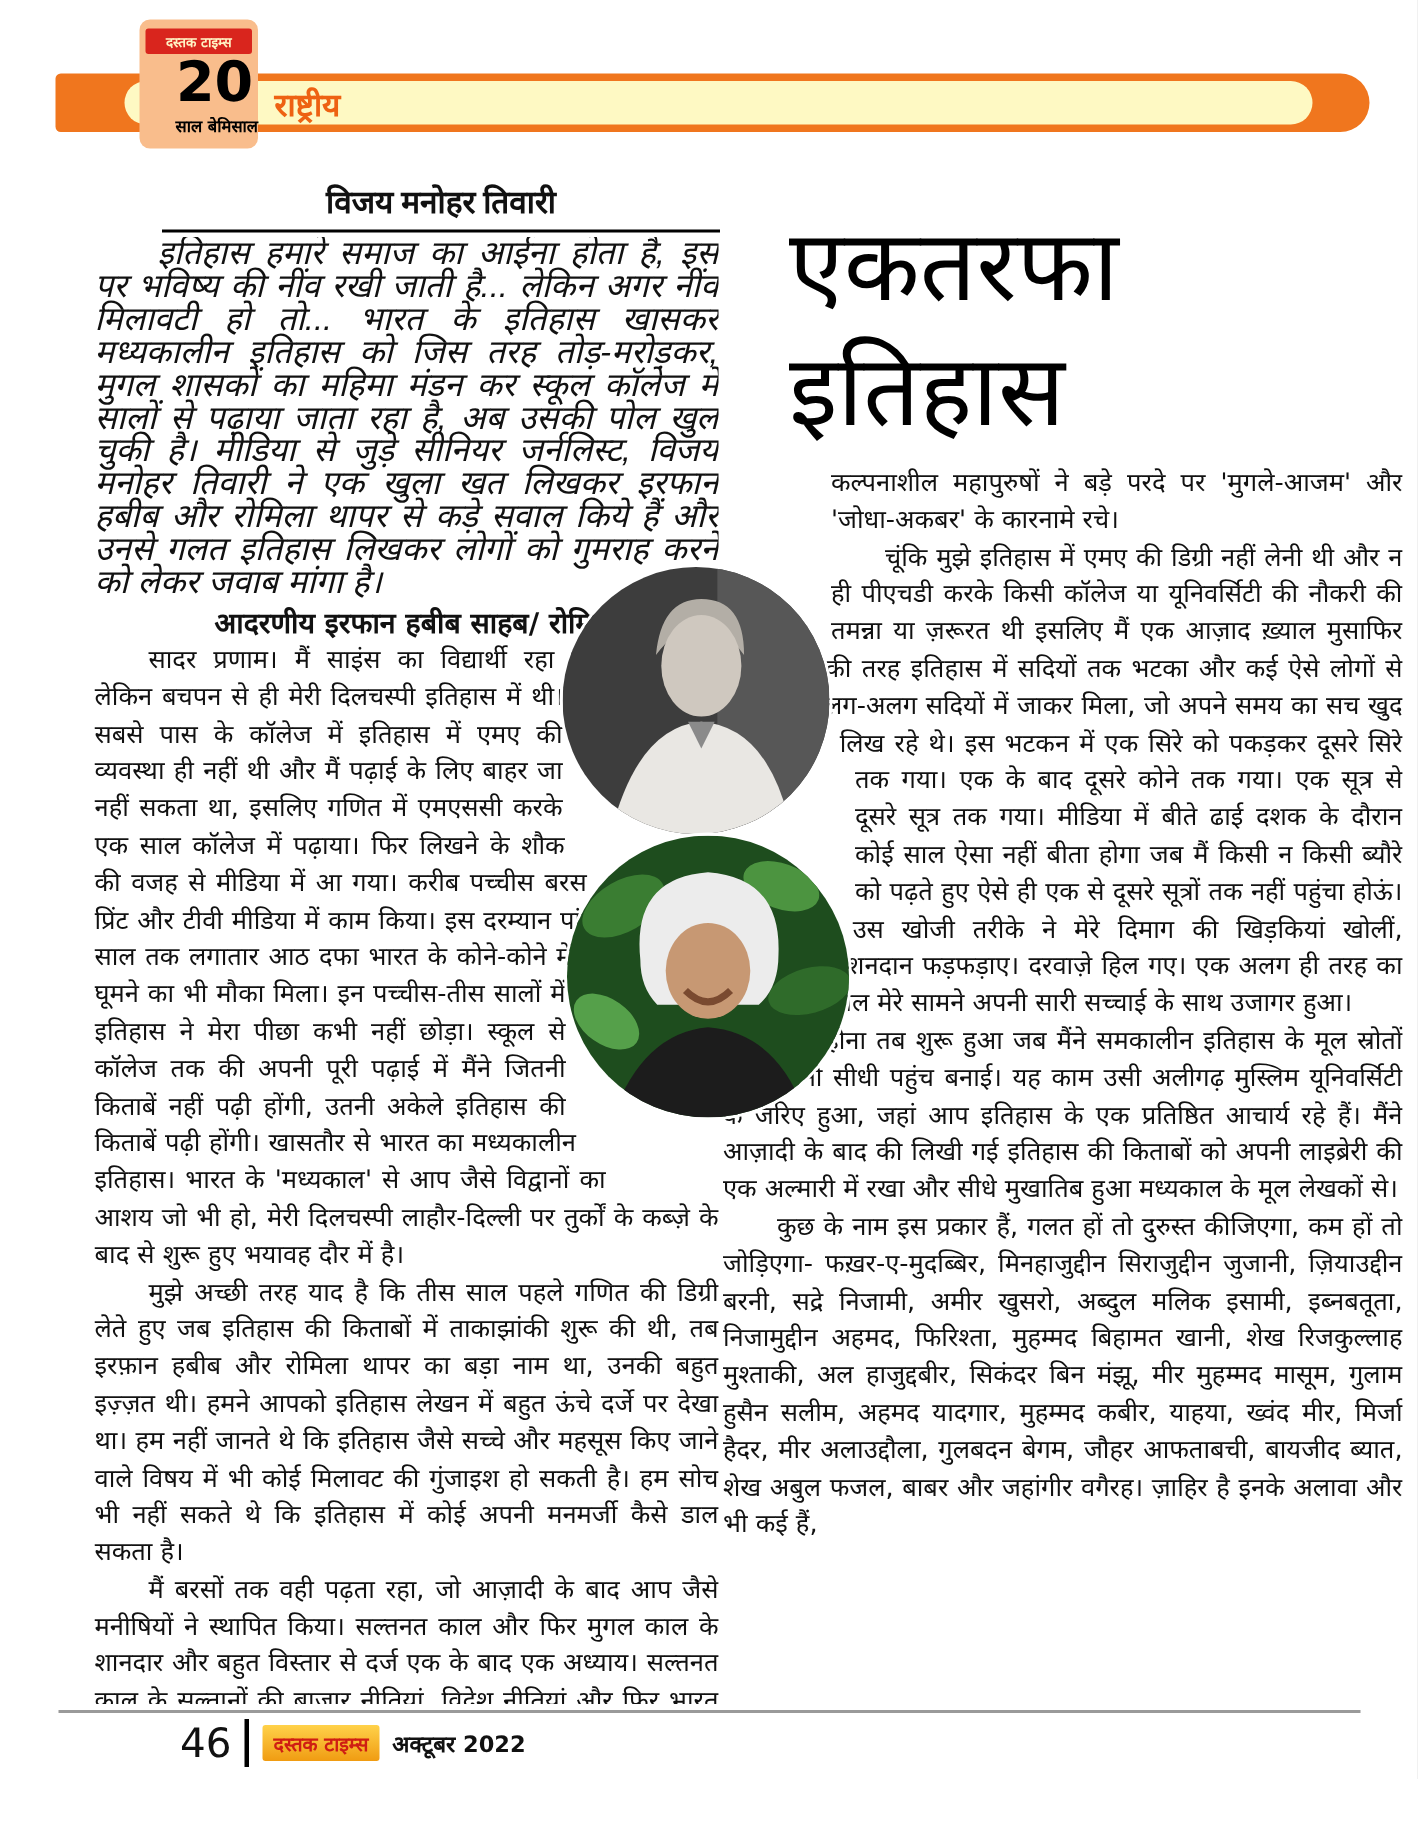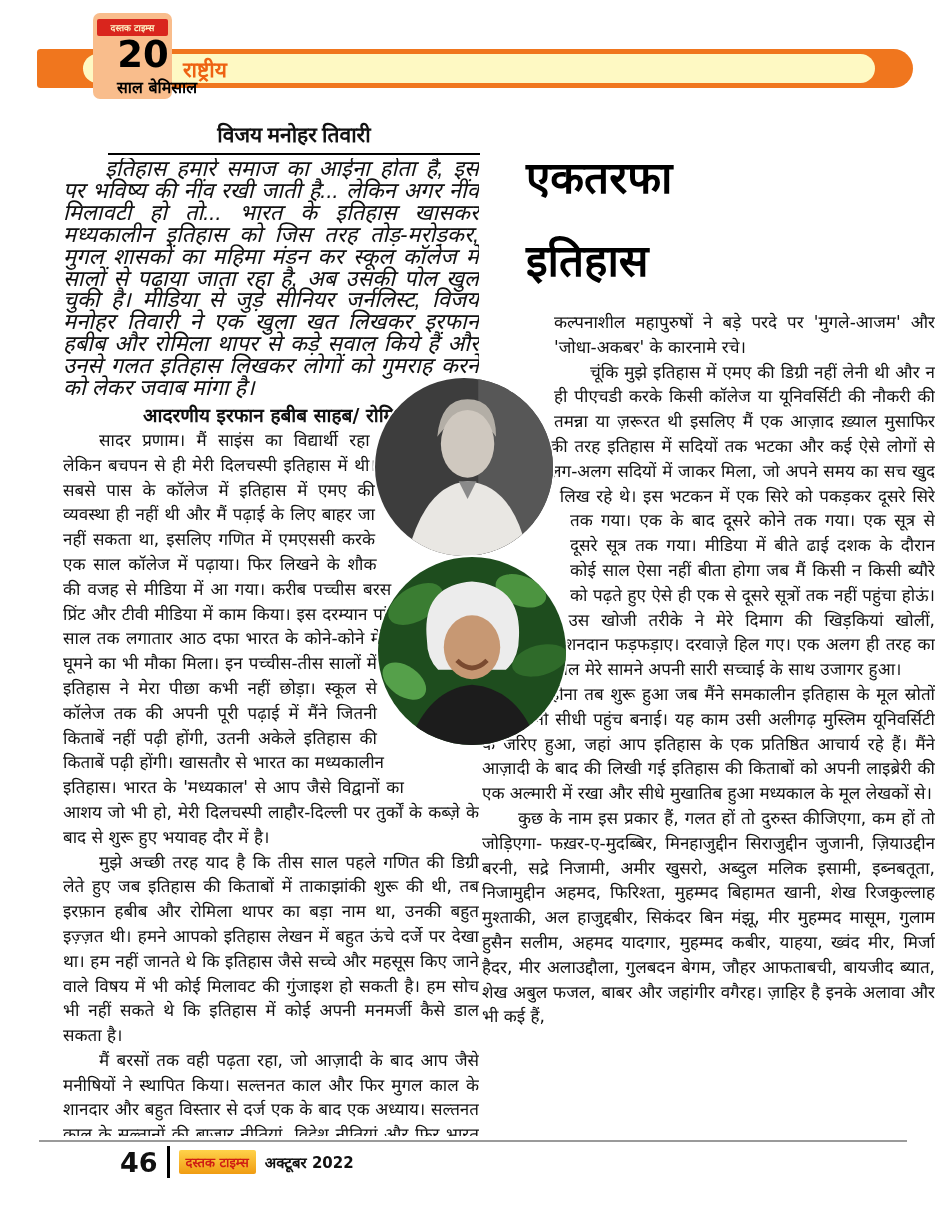--- a/index.html
+++ b/index.html
@@ -10,58 +10,58 @@
   .orange-bar{position:absolute;left:37px;top:49px;width:876px;height:39px;
               background:#f0761e;border-radius:4px 22px 22px 4px;}
   .section-pill{position:absolute;left:46px;top:5px;width:792px;height:29px;background:#fef9c3;
                 border-radius:999px;display:flex;align-items:center;}
   .section-label{margin-left:100px;color:#ee6212;font-weight:bold;font-size:21px;}
   .logo-box{position:absolute;left:93px;top:13px;width:79px;height:86px;background:#f9bd8c;
             border-radius:7px;text-align:center;z-index:3;}
   .logo-banner{margin:6px 4px 0;background:#d9251d;color:#fff3c4;font-size:9px;font-weight:bold;
                padding:2px 0;border-radius:2px;white-space:nowrap;overflow:hidden;}
   .logo-years{font-size:37px;font-weight:900;color:#000;line-height:1.05;padding-left:21px;}
-  .logo-tagline{font-size:16px;font-weight:bold;color:#000;margin-top:1px;white-space:nowrap;margin-left:24px;}
+  .logo-tagline{font-size:11px;font-weight:bold;color:#000;margin-top:1px;white-space:nowrap;margin-left:24px;}
 
   
   .byline-wrap{position:absolute;left:108px;top:120px;width:372px;text-align:center;
                border-bottom:2px solid #000;padding-bottom:5px;font-size:21px;font-weight:bold;font-family:Liberation Serif, serif;}
 
   
   .col-left{position:absolute;left:63px;top:158px;width:416px;height:978px;overflow:hidden;
             text-align:justify;}
   .intro{font-family:Liberation Sans, sans-serif;font-style:italic;
          font-size:22px;line-height:21.9px;text-indent:42px;margin:0;}
   .salutation{font-weight:bold;font-size:19px;margin:3px 0 0;text-indent:80px;text-align:left;
               white-space:nowrap;overflow:hidden;}
   .para{font-size:17px;line-height:24.8px;margin:0;}
   .indent{text-indent:36px;}
 
   .col-right{position:absolute;left:482px;top:136px;width:453px;height:1000px;overflow:hidden;
              text-align:justify;}
-  .headline{margin:0 0 8px 0;padding-left:44px;font-size:44px;line-height:83px;font-weight:700;
+  .headline{margin:0 0 8px 0;padding-left:44px;font-size:66px;line-height:83px;font-weight:400;
             color:#000;text-align:left;}
 
   
   .sp{shape-margin:10px;}
   .sp-l1{float:right;width:104px;height:176px;shape-outside:circle(90px at 94px 86px);}
   .sp-l2{float:right;clear:right;width:102px;height:190px;shape-outside:circle(95px at 98px 94px);}
   .sp-r1{float:left;width:72px;height:160px;shape-outside:circle(90px at -16px 70px);}
   .sp-r2{float:left;clear:left;width:88px;height:192px;shape-outside:circle(95px at -10px 96px);}
 
   
   .photo{position:absolute;border-radius:50%;overflow:hidden;z-index:2;box-shadow:0 0 0 2px #fff;}
   .photo svg{display:block;width:100%;height:100%;}
   .photo1{left:375px;top:378px;width:178px;height:178px;}
   .photo2{left:378px;top:557px;width:188px;height:188px;}
 
   
   .footer-line{position:absolute;left:39px;top:1140px;width:868px;border-top:2px solid #9a9a9a;}
   .footer-row{position:absolute;left:120px;top:1146px;display:flex;align-items:center;gap:9px;}
-  .page-number{font-size:27px;font-weight:700;line-height:1;}
+  .page-number{font-size:27px;font-weight:400;line-height:1;}
   .footer-sep{width:3px;height:32px;background:#000;}
   .footer-chip{background:linear-gradient(#ffd24a,#f09c12);color:#cf1d13;font-weight:900;
                font-size:13px;padding:3px 7px;border-radius:2px;white-space:nowrap;}
   .issue-date{font-size:15px;font-weight:bold;}
 </style>
 </head>
 <body>
 
 <div class="page">
 

